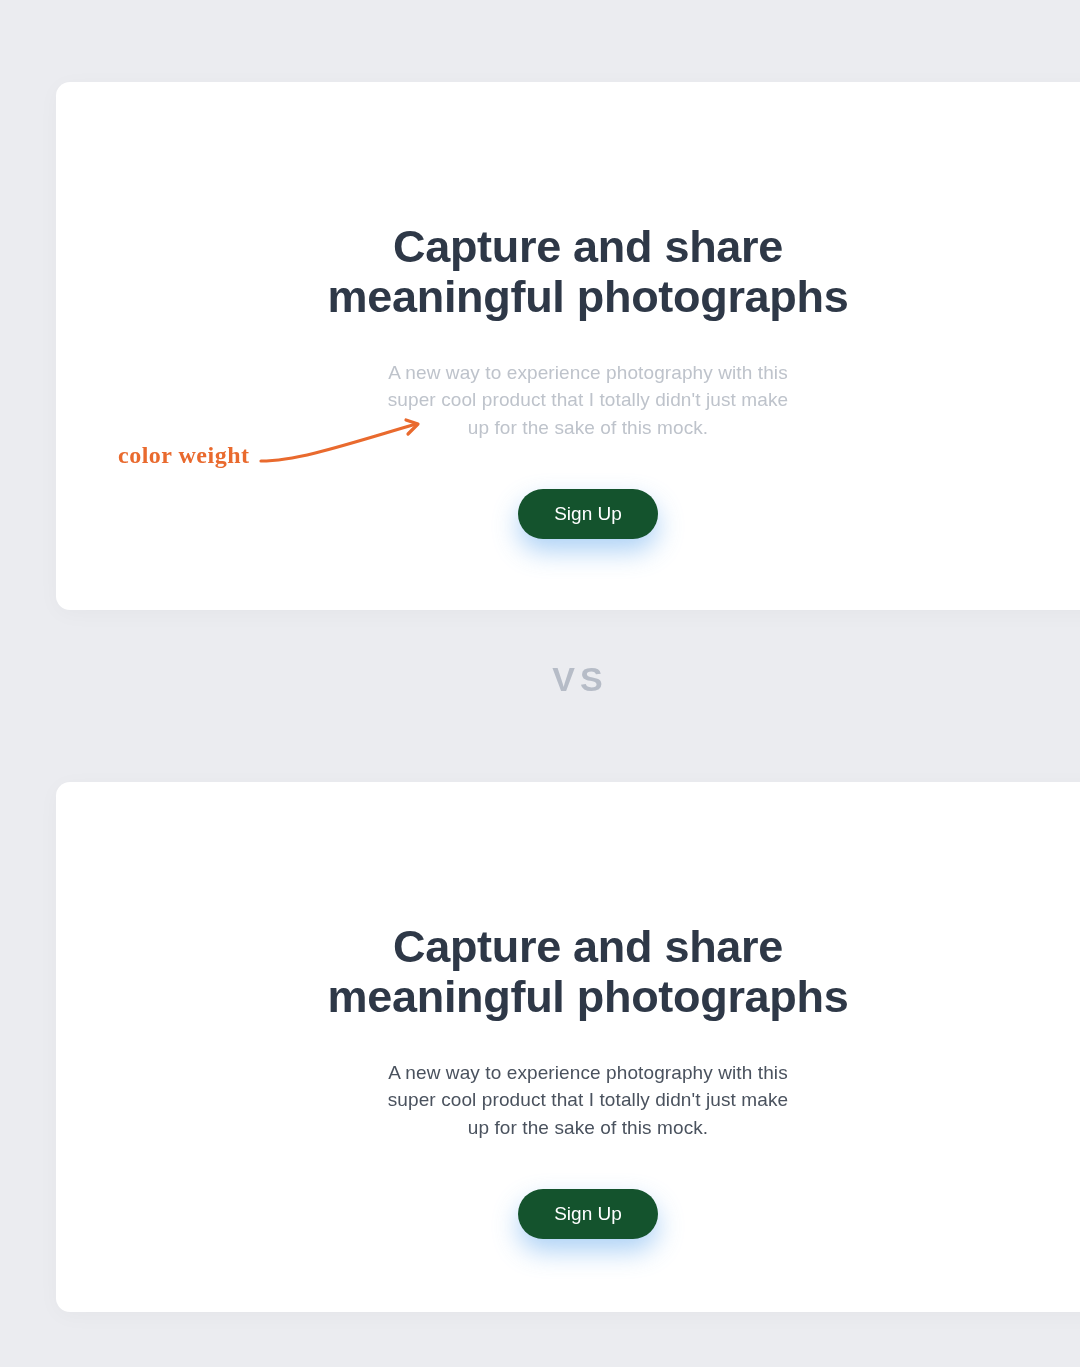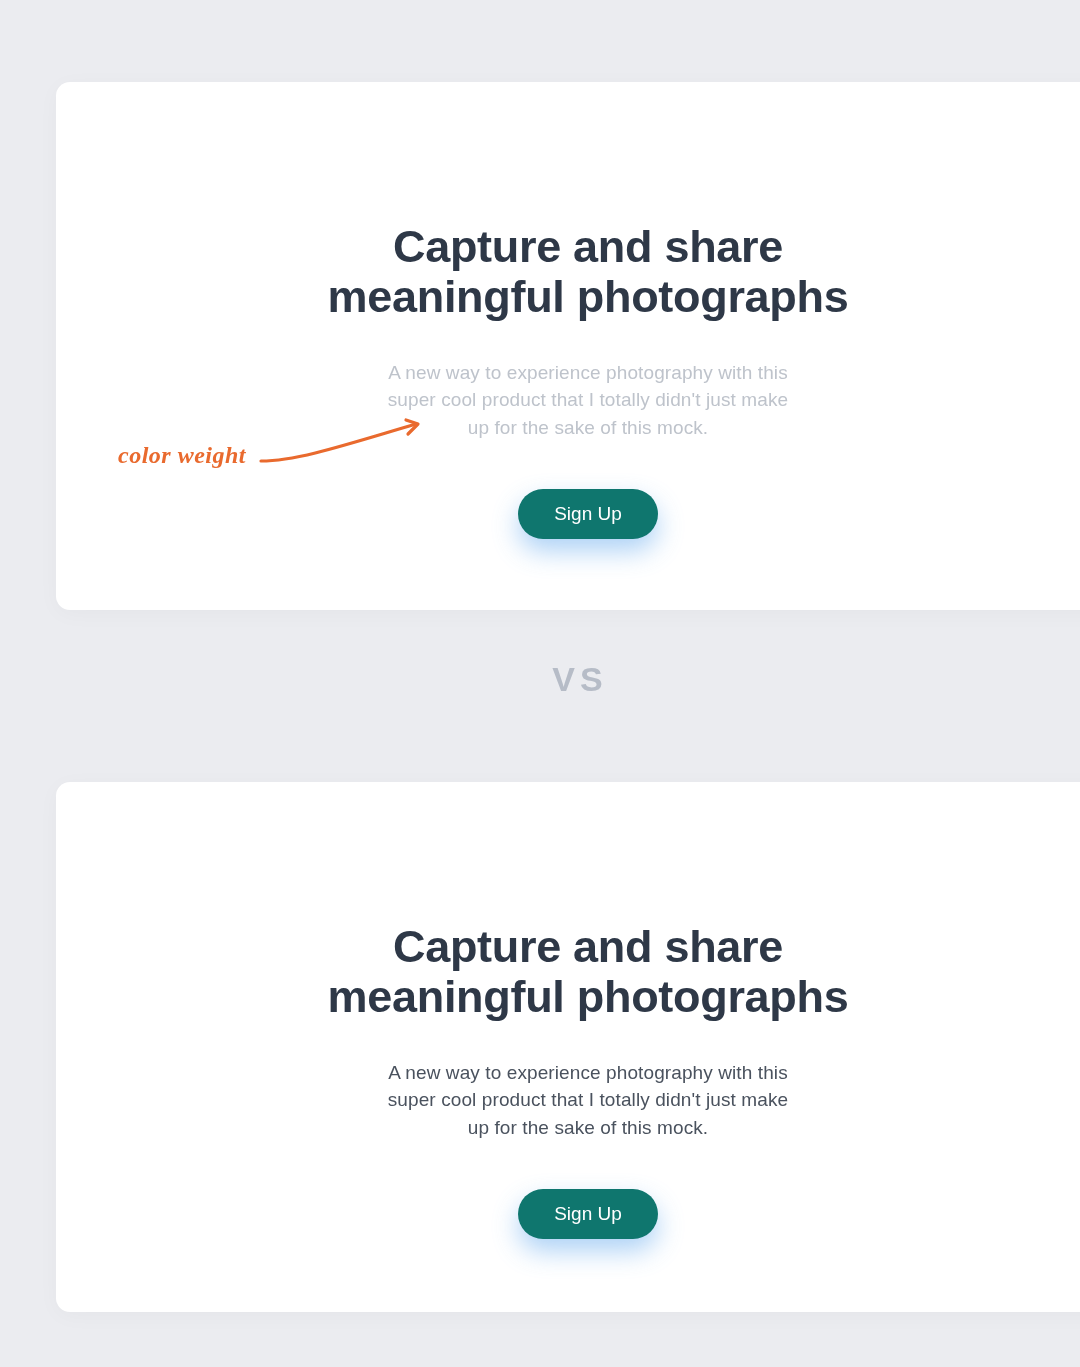--- a/index.html
+++ b/index.html
@@ -40,21 +40,21 @@
     font-size: 19px;
     line-height: 1.45;
     text-align: center;
     letter-spacing: 0.1px;
   }
   .subtext.light { color: #bec3cb; }
   .subtext.dark  { color: #4a525e; }
 
   .cta {
     margin-top: 48px;
-    background: #0f766e;
+    background: #14532d;
     color: #ffffff;
     font-size: 19px;
     font-weight: 500;
     border: none;
     border-radius: 999px;
     padding: 14px 36px;
     cursor: pointer;
     box-shadow: 0 12px 26px rgba(76,156,234,0.45);
   }
 
@@ -71,21 +71,20 @@
     margin-left: 40px;
   }
 
   
   .annotation {
     position: absolute;
     left: 62px;
     top: 360px;
     display: flex;
     align-items: flex-end;
-    font-style: italic;
   }
   .annotation-label {
     font-family: "Comic Sans MS", "Segoe Script", "Bradley Hand", cursive;
     font-size: 24px;
     font-weight: 700;
     color: #e96a2e;
     letter-spacing: 0.5px;
     margin-right: 6px;
   }
   .annotation-arrow {

